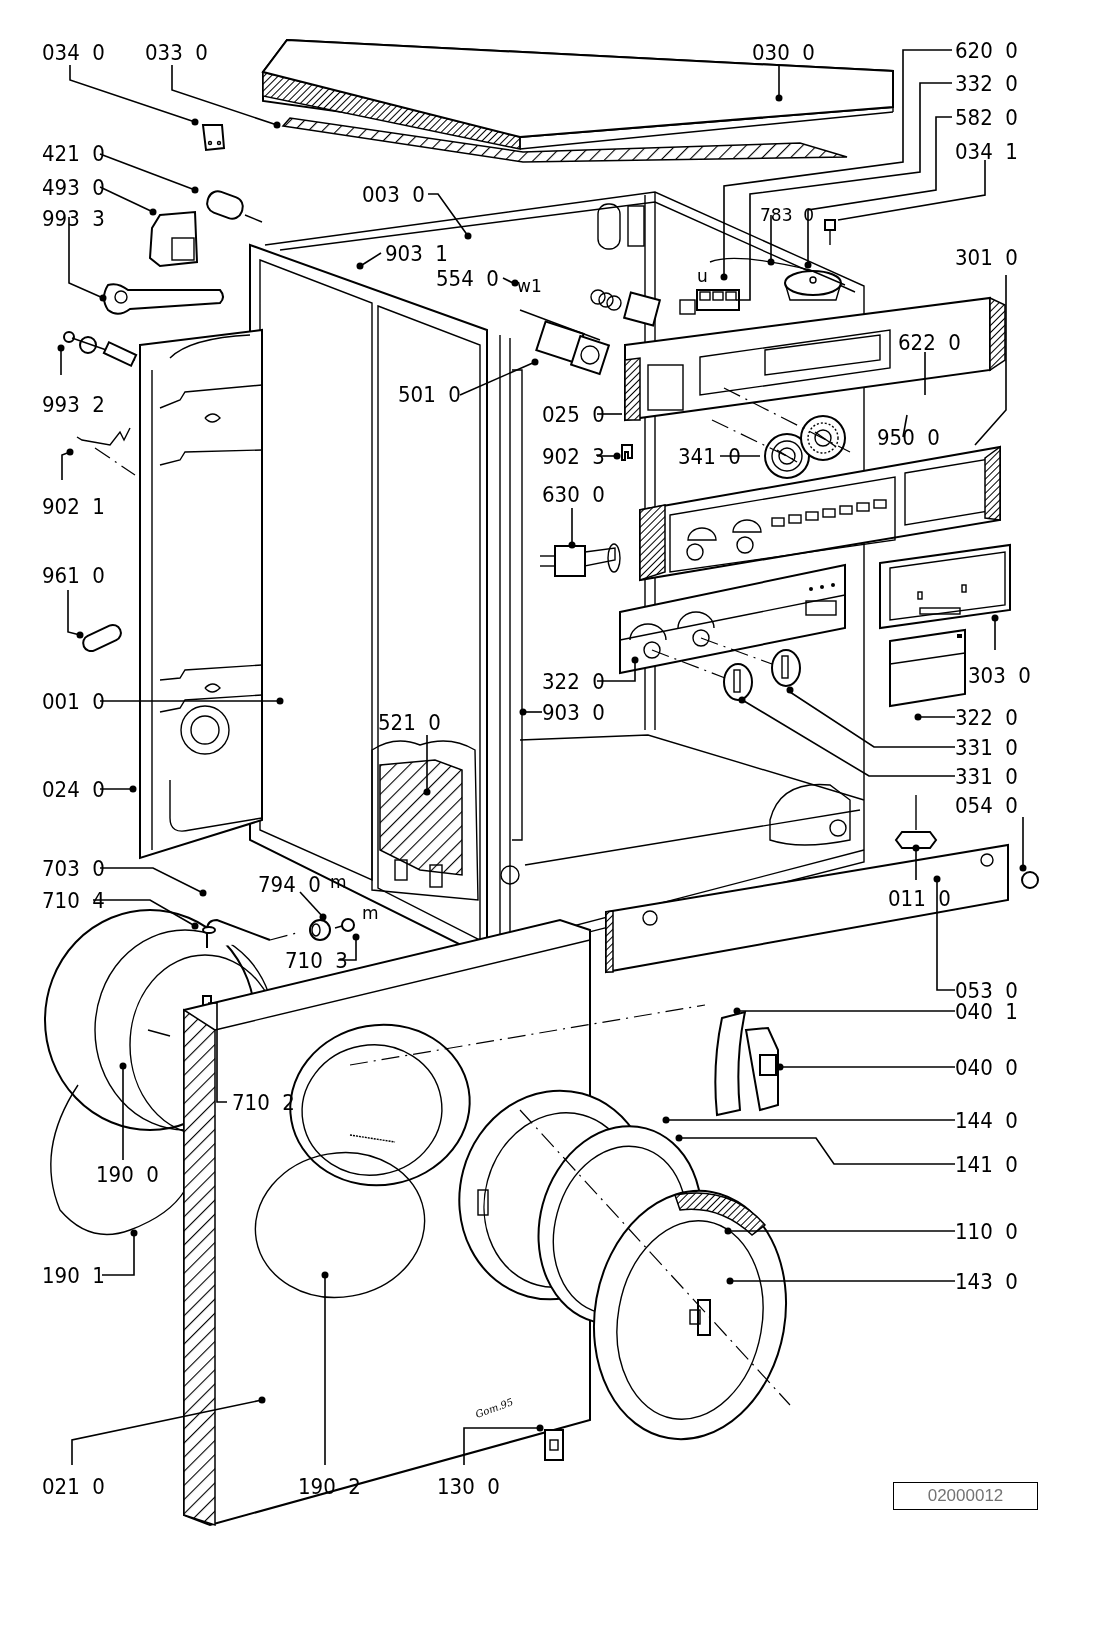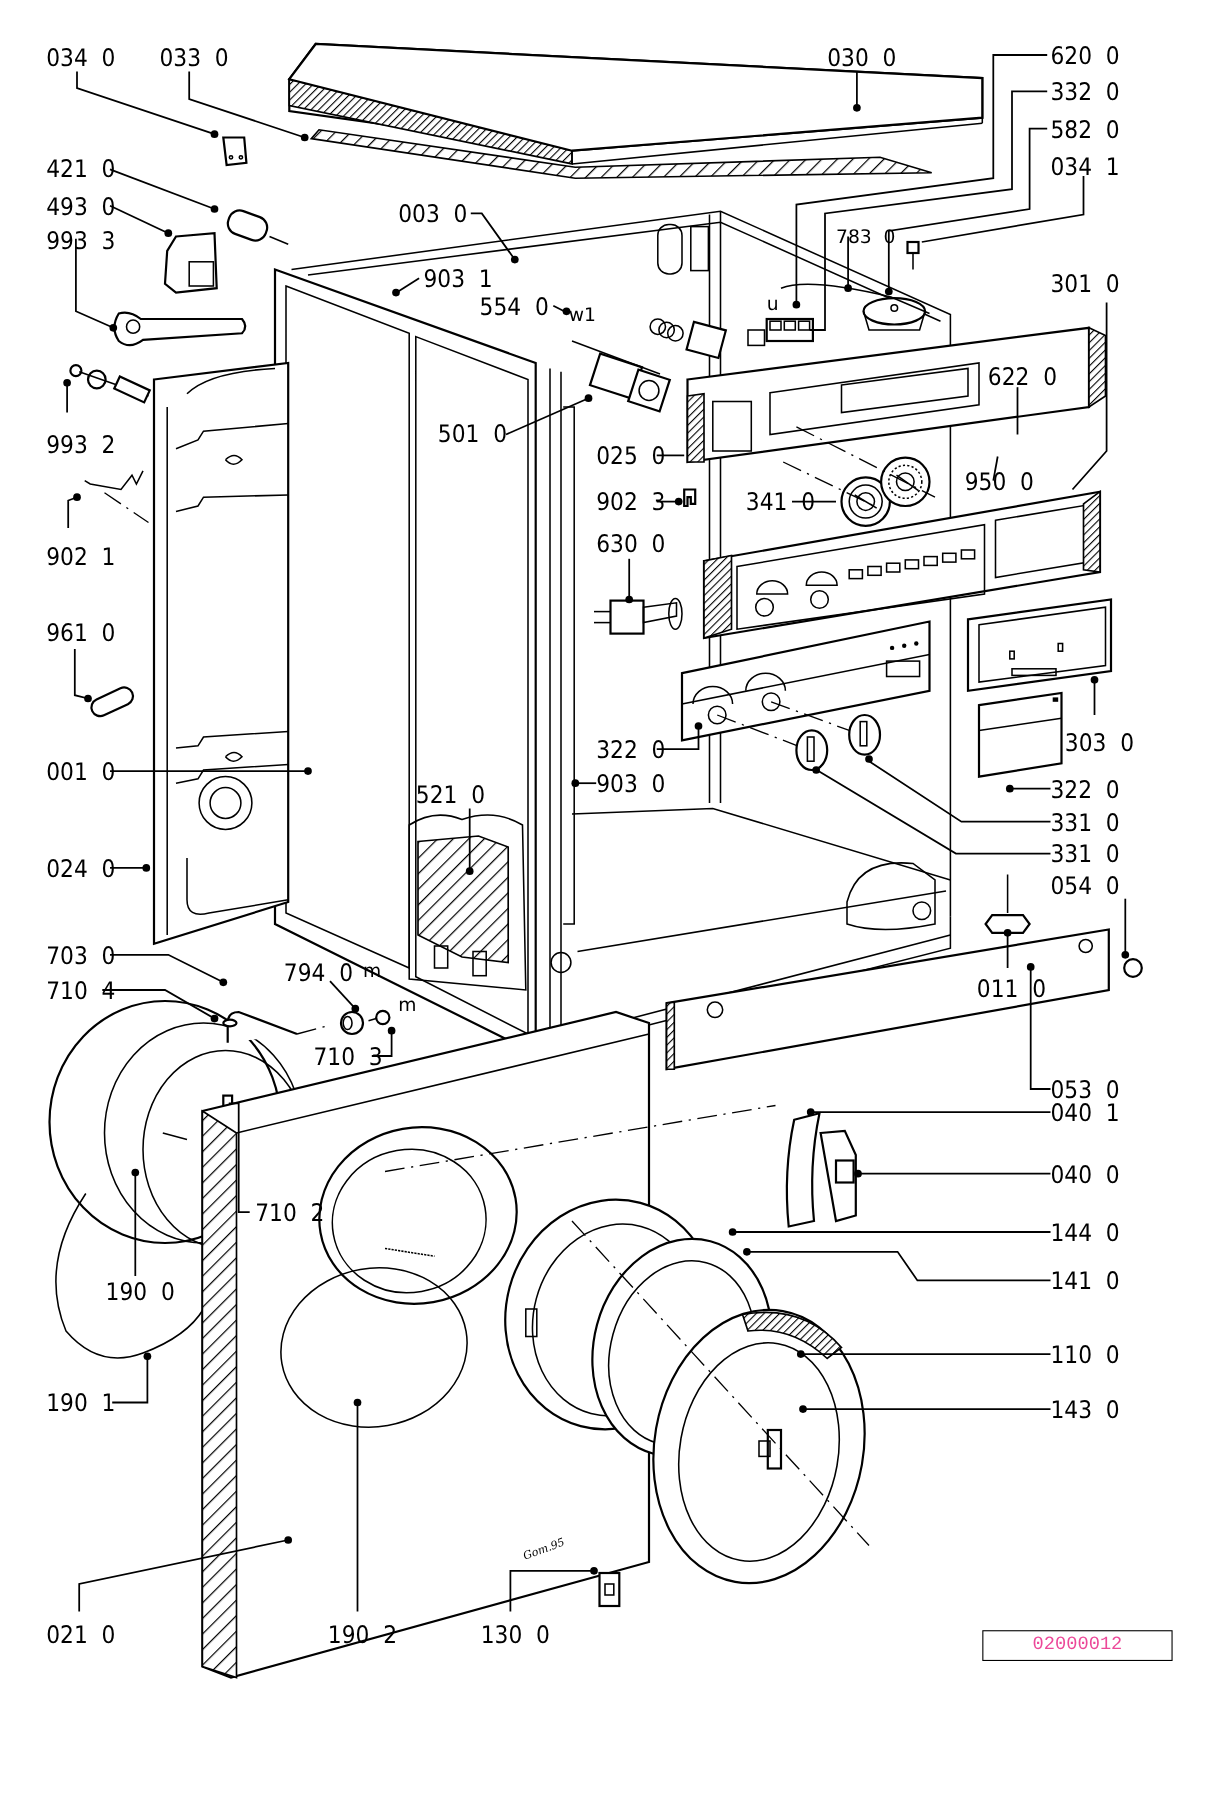--- a/index.html
+++ b/index.html
@@ -7,21 +7,21 @@
   #diagram { position: absolute; left: 0; top: 0; width: 1100px; height: 1647px; }
   .lbl { font-family: "DejaVu Sans Condensed", "DejaVu Sans", sans-serif; font-size: 22px; fill: #000; font-weight: normal; }
   .lbl-sm { font-family: "DejaVu Sans", sans-serif; font-size: 17px; fill: #000; }
   .leader { stroke: #000; stroke-width: 1.6; fill: none; }
   .dot { fill: #000; }
   .part { stroke: #000; stroke-width: 2; fill: #fff; }
   .part-thin { stroke: #000; stroke-width: 1.4; fill: none; }
   .hatch { fill: url(#hatch); stroke: #000; stroke-width: 1.5; }
   .hatch-dense { fill: url(#hatchDense); stroke: #000; stroke-width: 1.5; }
   .dashdot { stroke: #000; stroke-width: 1.2; stroke-dasharray: 18 6 2 6; fill: none; }
-  .ref-box { position: absolute; left: 893px; top: 1482px; width: 173px; height: 28px; border: 1.5px solid #000; box-sizing: border-box; font-family: Liberation Mono, monospace; font-size: 17px; text-align: center; line-height: 26px; color: #ec4899; }
+  .ref-box { position: absolute; left: 893px; top: 1482px; width: 145px; height: 28px; border: 1.5px solid #000; box-sizing: border-box; font-family: Liberation Sans, sans-serif; font-size: 17px; text-align: center; line-height: 26px; color: #737373; }
   .sig { font-family: "DejaVu Serif", serif; font-style: italic; font-size: 10px; fill: #000; }
 </style>
 </head>
 <body>
 
 <svg id="diagram" viewBox="0 0 1100 1647" xmlns="http://www.w3.org/2000/svg">
   <defs>
     <pattern id="hatch" patternUnits="userSpaceOnUse" width="10" height="10" patternTransform="rotate(45)">
       <rect width="10" height="10" fill="#fff"></rect>
       <line x1="0" y1="0" x2="0" y2="10" stroke="#000" stroke-width="2.2"></line>

